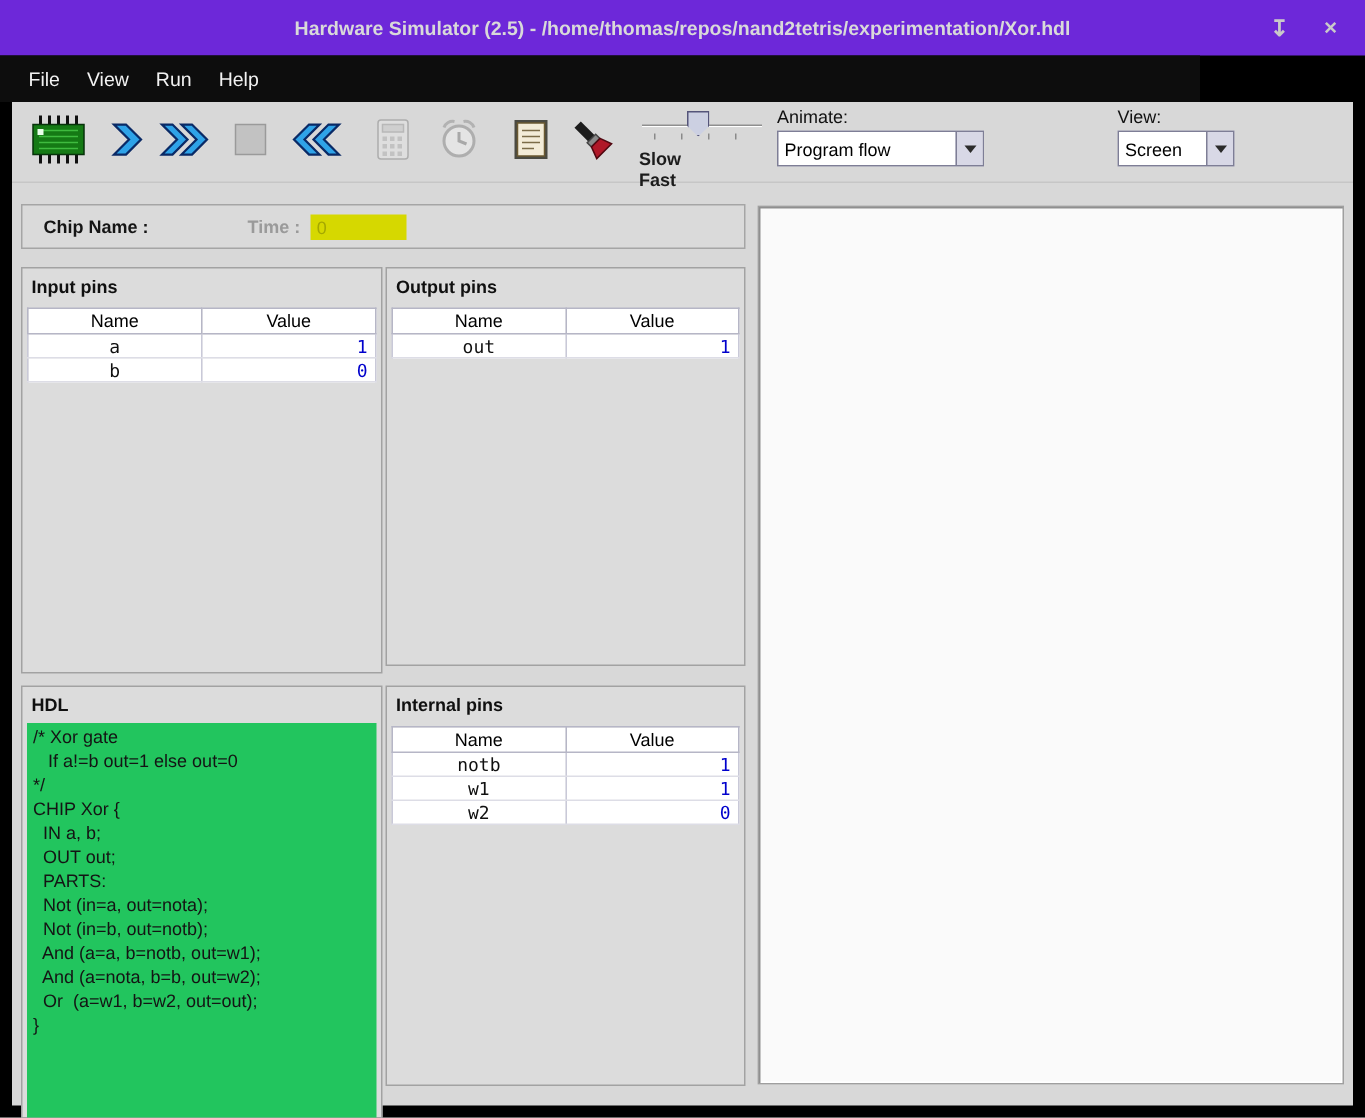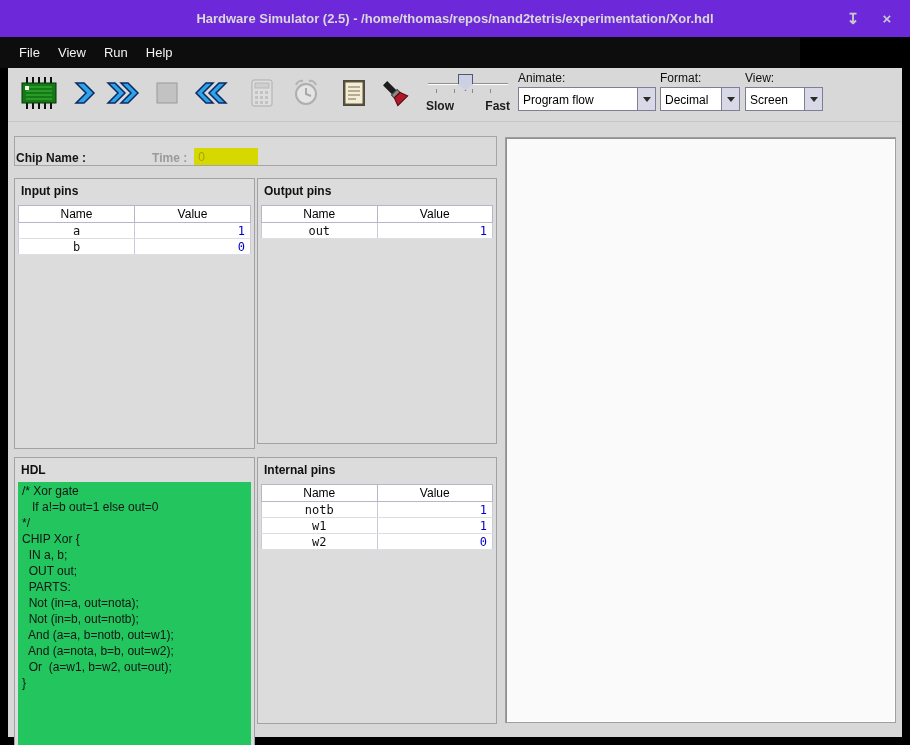--- a/index.html
+++ b/index.html
@@ -25,33 +25,33 @@
   .tb-icons { position:absolute; left:8px; top:5px; display:flex; align-items:center; height:44px; }
   .tb-btn { height:42px; display:flex; align-items:center; justify-content:center; }
 
   .slider-wrap { position:absolute; left:418px; top:2px; width:84px; height:48px; }
   .slider-track { position:absolute; left:2px; right:2px; top:13px; height:2px; background:#8f8f8f; border-bottom:1px solid #fff; }
   .slider-tick { position:absolute; top:19px; width:1px; height:4px; background:#8a8a8a; }
   .slider-thumb { position:absolute; top:4px; left:32px; width:15px; height:17px;
                   background:#ccd0e2; border:1px solid #55557a;
                   clip-path:polygon(0 0, 100% 0, 100% 58%, 50% 100%, 0 58%); }
   .slider-labels { position:absolute; left:0; right:0; top:29px; display:flex; justify-content:space-between;
-                   font-size:12px; font-weight:bold; color:#1c1c1c; }
+                   font-size:12px; font-weight:bold; color:#1c1c1c;flex-direction:column; }
 
   .combo-group { position:absolute; top:3px; }
   .combo-label { font-size:12px; color:#111; height:14px; }
   .combo { height:24px; margin-top:2px; display:flex; border:1px solid #7e7e96; background:#fff; }
   .combo-text { flex:1; font-size:12px; color:#000; padding:5px 4px 0 4px; white-space:nowrap; overflow:hidden; }
   .combo-btn { width:18px; background:#d8d8e6; border-left:1px solid #7e7e96;
                display:flex; align-items:center; justify-content:center; }
   .tri-down { width:0; height:0; border-left:4px solid transparent; border-right:4px solid transparent; border-top:5px solid #2b2b2b; }
 
   
   .chipbar { position:absolute; left:6px; top:68px; width:483px; height:30px;
-             border:1px solid #a5a5a5; background:#dadada; display:flex; align-items:flex-end; padding-left:1px; }
+             border:1px solid #a5a5a5; background:#dadada; display:flex; align-items:center; padding-left:14px; }
   .chipbar-label { font-size:12px; font-weight:bold; color:#151515; }
   .chipbar-label.disabled { color:#9a9a9a; }
   .yellow-field { background:#d6d800; height:17px; font-size:12px; padding:2px 4px 0 4px; color:#2e2e12; overflow:hidden; white-space:nowrap; }
   .chip-name-field { width:230px; margin-left:7px; }
   .time-field { width:64px; margin-left:7px; color:#a5a800; }
   .time-gap { width:66px; }
 
   
   .panel { position:absolute; border:1px solid #a2a2a2; background:#dcdcdc; }
   .panel-title { padding:5px 6px 3px 6px; font-size:12px; font-weight:bold; color:#101010; height:24px; }
@@ -232,29 +232,20 @@
     <div class="combo-group" style="left:510px;">
       <div class="combo-label">Animate:</div>
       <div class="combo" style="width:138px;">
         <div class="combo-text">Program flow</div>
         <div class="combo-btn">
           <span class="tri-down"></span>
         </div>
       </div>
     </div>
 
-    <div class="combo-group" style="left:652px;">
-      <div class="combo-label">Format:</div>
-      <div class="combo" style="width:80px;">
-        <div class="combo-text">Decimal</div>
-        <div class="combo-btn">
-          <span class="tri-down"></span>
-        </div>
-      </div>
-    </div>
 
     <div class="combo-group" style="left:737px;">
       <div class="combo-label">View:</div>
       <div class="combo" style="width:78px;">
         <div class="combo-text">Screen</div>
         <div class="combo-btn">
           <span class="tri-down"></span>
         </div>
       </div>
     </div>

